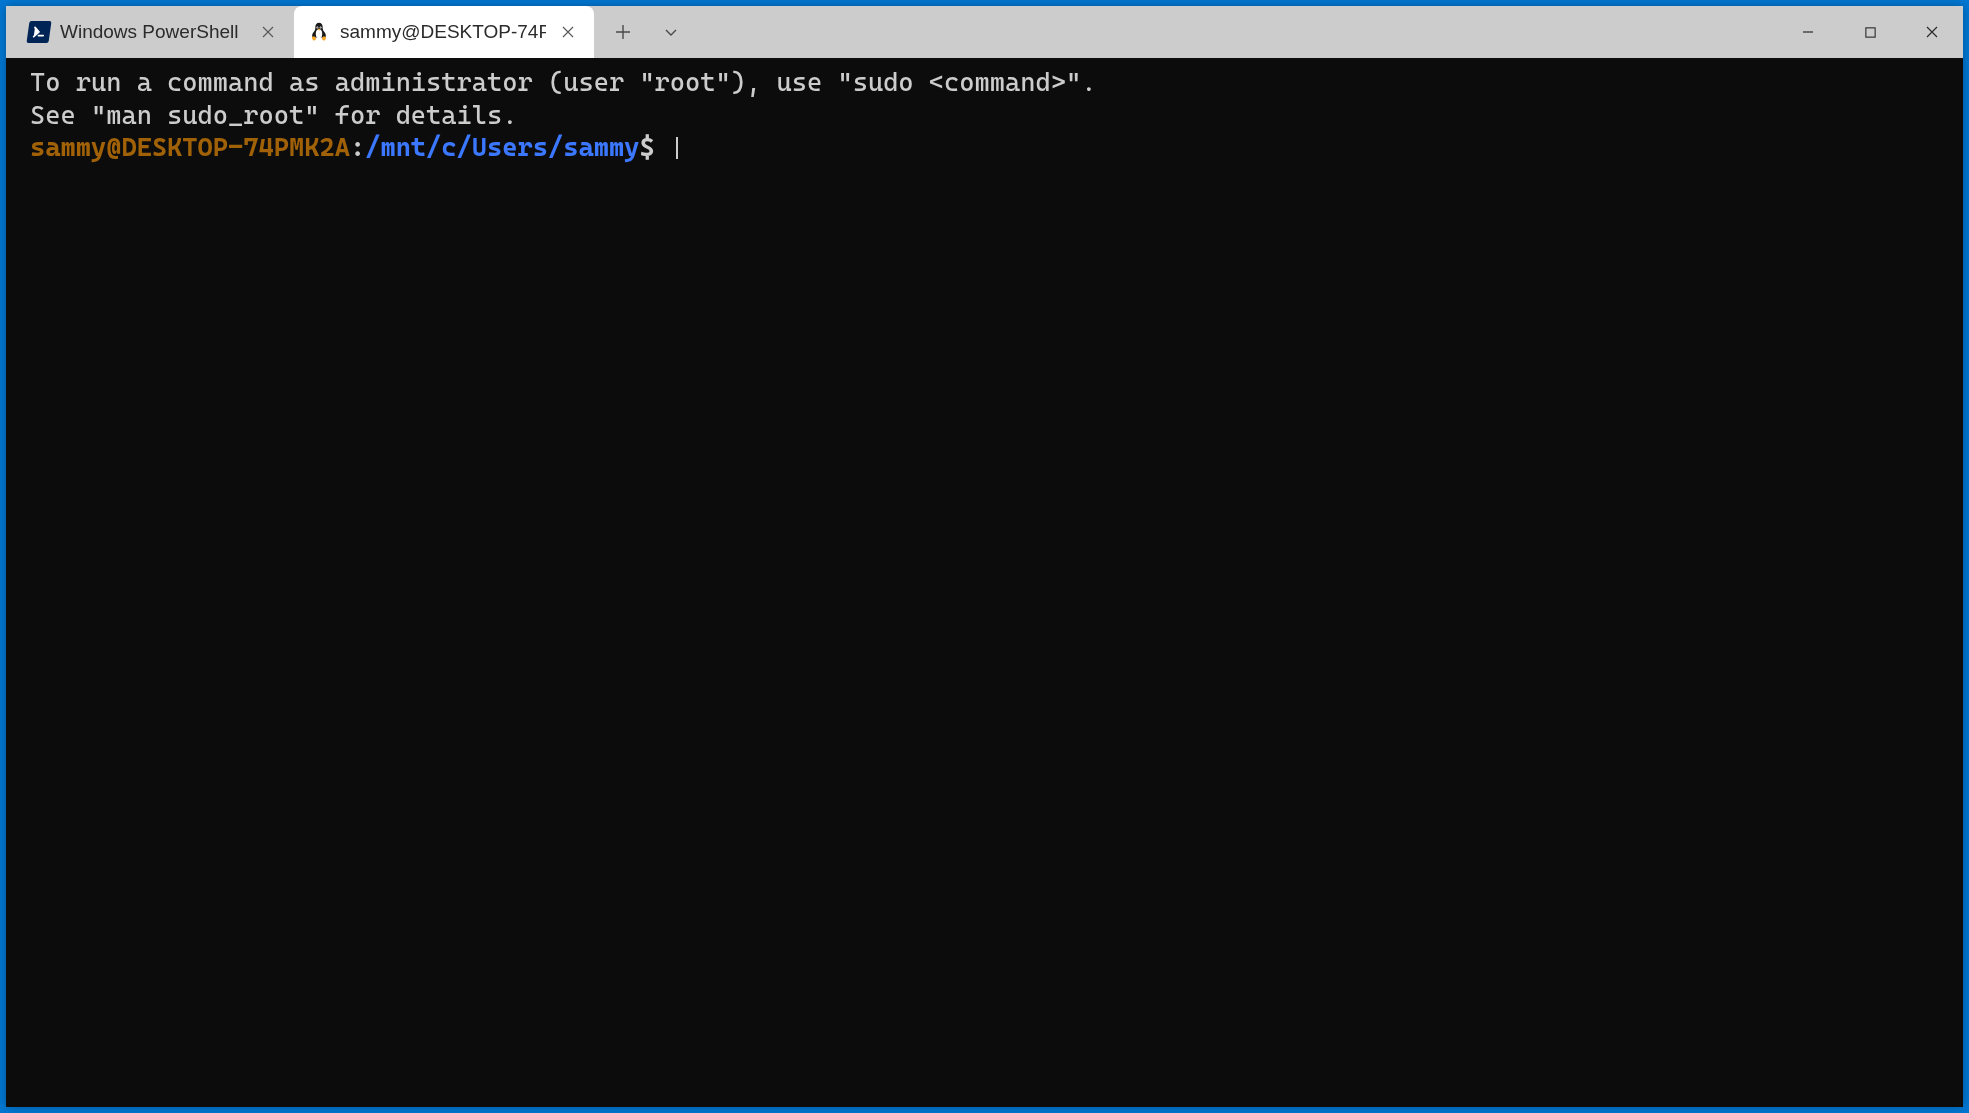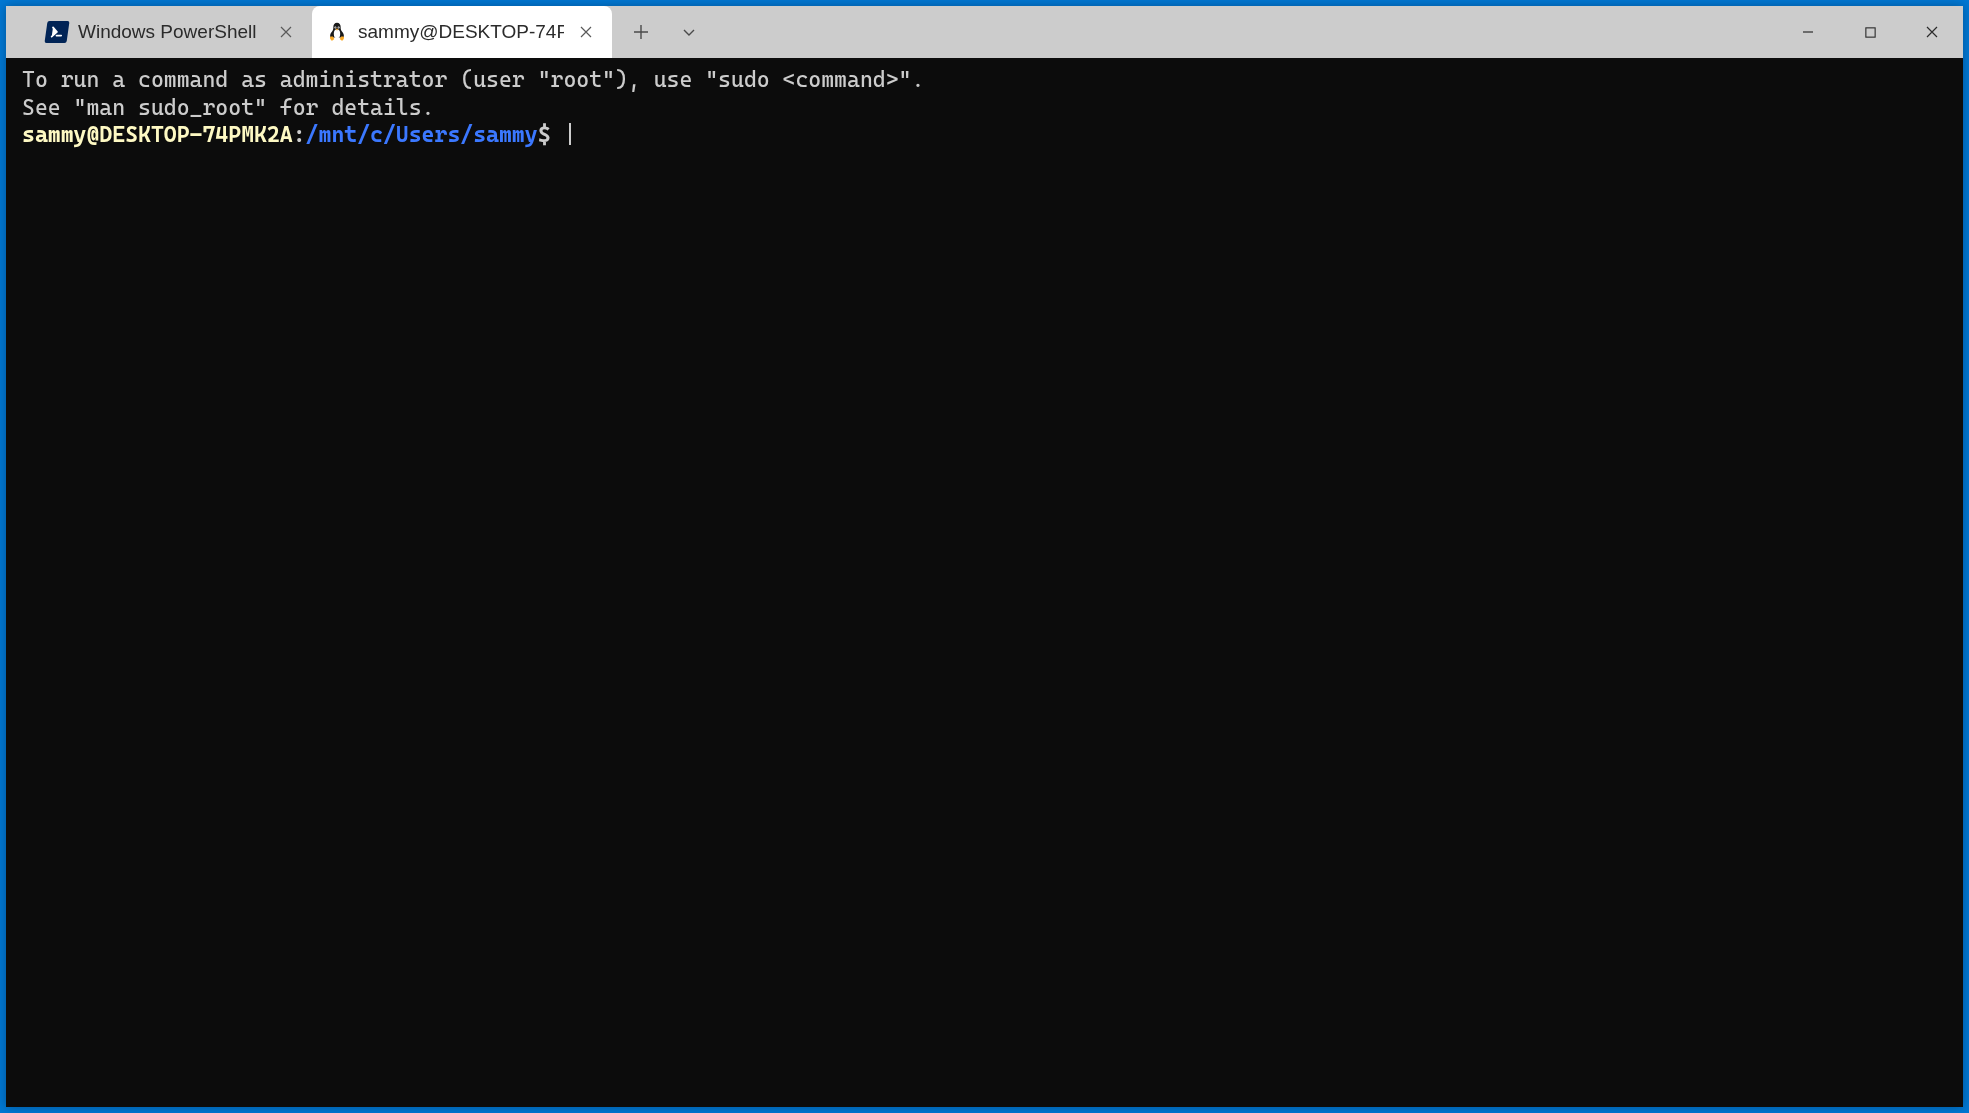--- a/index.html
+++ b/index.html
@@ -26,21 +26,21 @@
     .titlebar {
       height: 52px;
       background: #cccccc;
       display: flex;
       align-items: stretch;
       user-select: none;
     }
     .tabs {
       display: flex;
       align-items: stretch;
-      padding-left: 26px;
+      padding-left: 8px;
     }
     .tab {
       display: flex;
       align-items: center;
       padding: 0 14px 0 14px;
       min-width: 280px;
       max-width: 300px;
       height: 52px;
       position: relative;
       cursor: pointer;
@@ -110,35 +110,35 @@
       width: 62px;
       display: flex;
       align-items: center;
       justify-content: center;
       cursor: pointer;
       color: #2b2b2b;
     }
     .terminal-body {
       flex: 1;
       background: #0c0c0c;
-      padding: 8px 16px;
+      padding: 8px 24px;
       font-family: "Cascadia Mono", "Consolas", "Courier New", monospace;
-      font-size: 22px;
+      font-size: 26px;
       line-height: 1.25;
       color: #cccccc;
       white-space: pre;
       overflow: hidden;
       position: relative;
       font-weight: 500;
     }
     .term-line {
       display: block;
     }
     .prompt-user {
-      color: #fef9c3;
+      color: #a16207;
       font-weight: bold;
     }
     .prompt-path {
       color: #3b78ff;
       font-weight: bold;
       margin-top: 8px;
     }
     .prompt-dollar {
       color: #cccccc;
       font-weight: bold;

